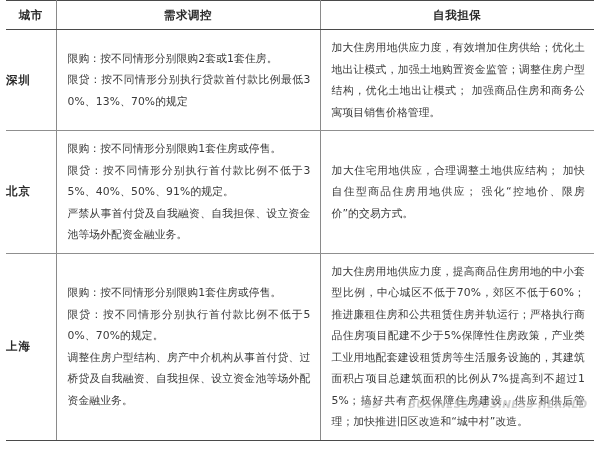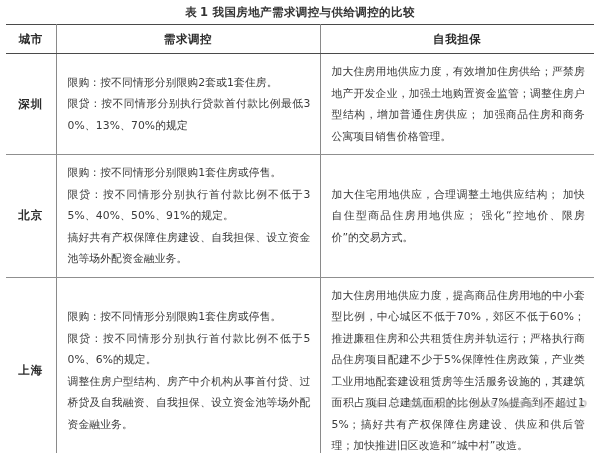--- a/index.html
+++ b/index.html
@@ -68,21 +68,21 @@
 
   tbody tr td {
     border-bottom: 1px solid #8f8f8f;
   }
   tbody tr:last-child td {
     border-bottom: 1.5px solid #4a4a4a;
   }
   tbody td.vsep-r { border-right: 1px solid #8a8a8a; }
 
   td.city {
-    text-align: center;
+    text-align: left;
     font-size: 11.5px;
     font-weight: bold;
     color: #2a2a2a;
     letter-spacing: 1px;
   }
 
   .cell-body {
     font-size: 10.8px;
     line-height: 21.5px;
     color: #3a3a3a;
@@ -123,23 +123,20 @@
     letter-spacing: 0.3px;
     white-space: nowrap;
   }
   .watermark .wm-en sup { font-size: 7px; margin-left: 16px; }
 </style>
 </head>
 <body>
 
 <div class="page">
 
-  <div class="caption">
-    <span>表</span><span class="num">1</span><span>我国房地产需求调控与供给调控的比较</span>
-  </div>
 
   <table class="cmp">
     <colgroup>
       <col class="c-city">
       <col class="c-demand">
       <col class="c-supply">
     </colgroup>
     <thead>
       <tr class="head-row">
         <th class="vsep-r">城市</th>
@@ -152,47 +149,47 @@
       <tr>
         <td class="city vsep-r">深圳</td>
         <td class="vsep-r">
           <div class="cell-body">
             <p>限购：按不同情形分别限购2套或1套住房。</p>
             <p>限贷：按不同情形分别执行贷款首付款比例最低30%、13%、70%的规定</p>
           </div>
         </td>
         <td>
           <div class="cell-body">
-            <p>加大住房用地供应力度，有效增加住房供给；严禁房地产开发企业，加强土地购置资金监管；调整住房户型结构，增加普通住房供应； 加强商品住房和商务公寓项目销售价格管理。</p>
+            <p>加大住房用地供应力度，有效增加住房供给；优化土地出让模式，加强土地购置资金监管；调整住房户型结构，优化土地出让模式； 加强商品住房和商务公寓项目销售价格管理。</p>
           </div>
         </td>
       </tr>
 
       <tr>
         <td class="city vsep-r">北京</td>
         <td class="vsep-r">
           <div class="cell-body">
             <p>限购：按不同情形分别限购1套住房或停售。</p>
             <p>限贷：按不同情形分别执行首付款比例不低于35%、40%、50%、91%的规定。</p>
-            <p>搞好共有产权保障住房建设、自我担保、设立资金池等场外配资金融业务。</p>
+            <p>严禁从事首付贷及自我融资、自我担保、设立资金池等场外配资金融业务。</p>
           </div>
         </td>
         <td>
           <div class="cell-body">
             <p>加大住宅用地供应，合理调整土地供应结构； 加快自住型商品住房用地供应； 强化“控地价、限房价”的交易方式。</p>
           </div>
         </td>
       </tr>
 
       <tr>
         <td class="city vsep-r">上海</td>
         <td class="vsep-r">
           <div class="cell-body">
             <p>限购：按不同情形分别限购1套住房或停售。</p>
-            <p>限贷：按不同情形分别执行首付款比例不低于50%、6%的规定。</p>
+            <p>限贷：按不同情形分别执行首付款比例不低于50%、70%的规定。</p>
             <p>调整住房户型结构、房产中介机构从事首付贷、过桥贷及自我融资、自我担保、设立资金池等场外配资金融业务。</p>
           </div>
         </td>
         <td>
           <div class="cell-body">
             <p>加大住房用地供应力度，提高商品住房用地的中小套型比例，中心城区不低于70%，郊区不低于60%；推进廉租住房和公共租赁住房并轨运行；严格执行商品住房项目配建不少于5%保障性住房政策，产业类工业用地配套建设租赁房等生活服务设施的，其建筑面积占项目总建筑面积的比例从7%提高到不超过15%；搞好共有产权保障住房建设、供应和供后管理；加快推进旧区改造和“城中村”改造。</p>
           </div>
         </td>
       </tr>
 

